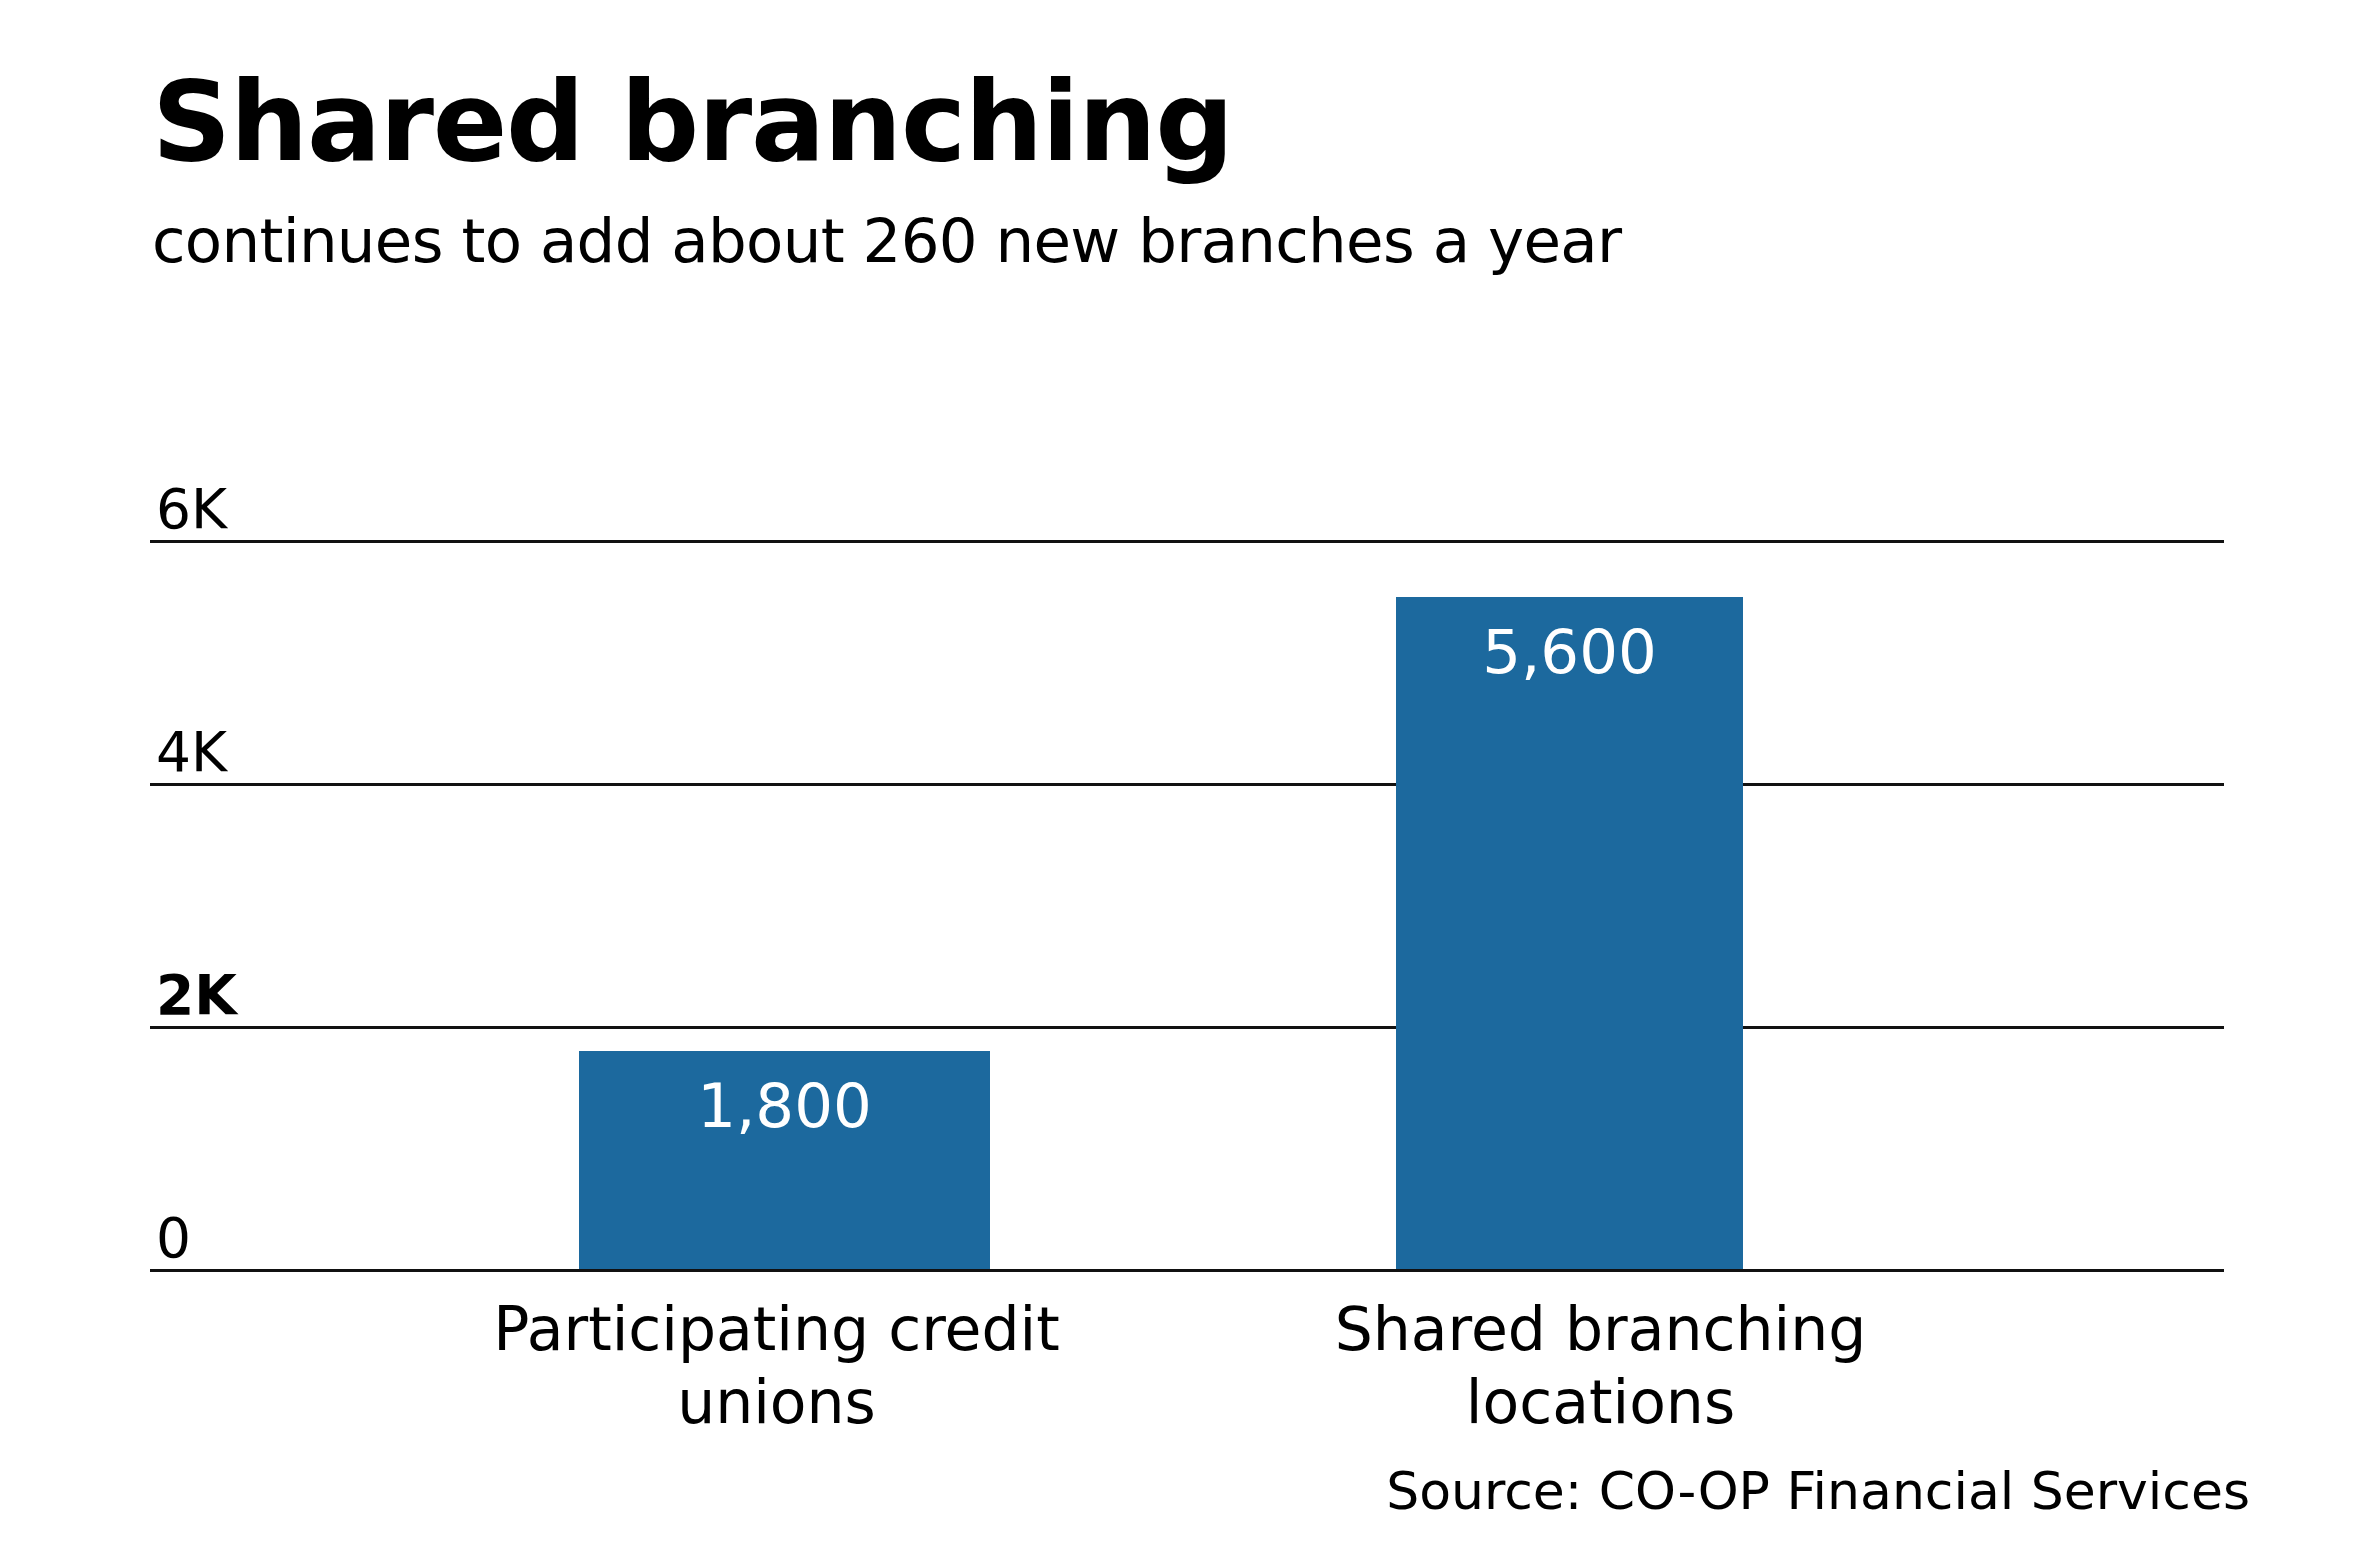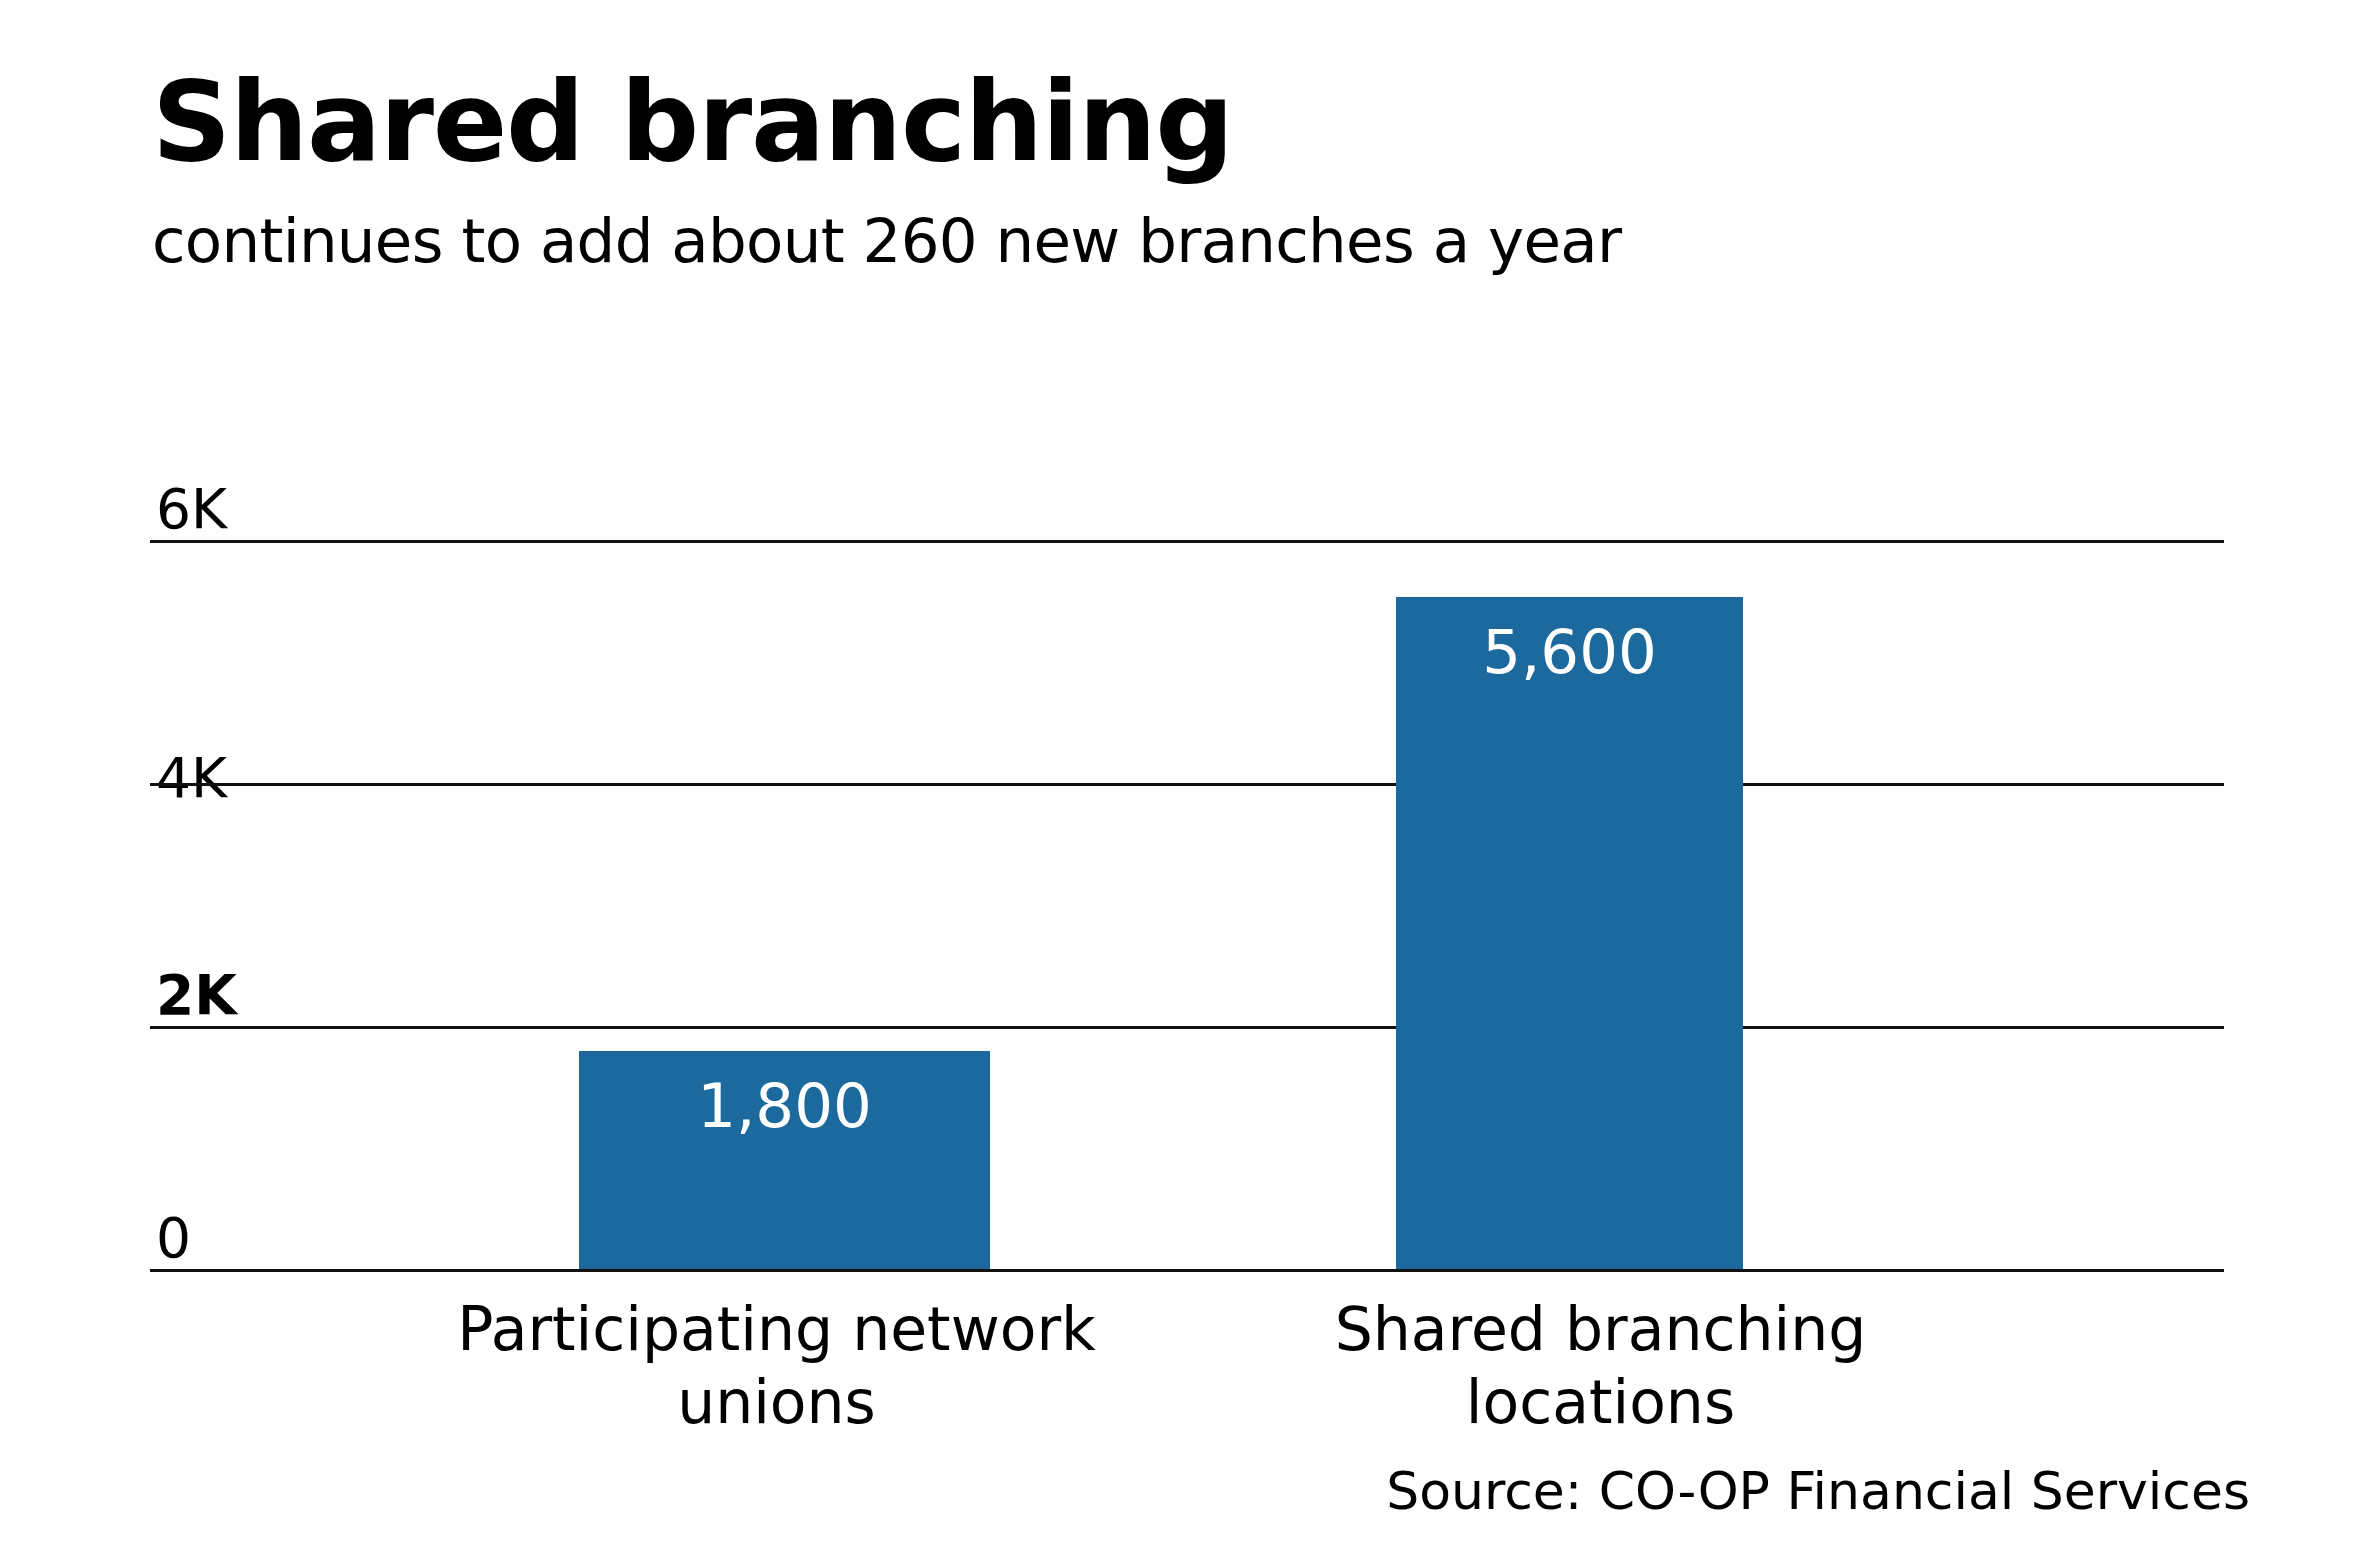--- a/index.html
+++ b/index.html
@@ -22,39 +22,39 @@
 <body>
 
 <div class="title">Shared branching</div>
 <div class="subtitle">
   <div>continues to add about 260 new branches a year</div>
 </div>
 
 <div class="plot">
 
   <div class="tick" style="top:482px;">6K</div>
-  <div class="tick" style="top:725px;margin-top:26px;">4K</div>
+  <div class="tick" style="top:725px;">4K</div>
   <div class="tick" style="top:968px;font-weight:bold;">2K</div>
   <div class="tick" style="top:1211px;">0</div>
 
   <div class="gridline" style="top:540px;"></div>
   <div class="gridline" style="top:783px;"></div>
   <div class="gridline" style="top:1026px;"></div>
 
   <div class="bar" style="left:571px; width:411px; top:1051px; height:219px;margin-left:8px;">
     <div class="bar-label">1,800</div>
   </div>
   <div class="bar" style="left:1396px; width:347px; top:597px; height:673px;">
     <div class="bar-label">5,600</div>
   </div>
 
   <div class="gridline" style="top:1269px;"></div>
 
   <div class="cat" style="left:409px; top:1293px;">
-    <div>Participating network</div>
+    <div>Participating credit</div>
     <div>unions</div>
   </div>
   <div class="cat" style="left:1233px; top:1293px;">
     <div>Shared branching</div>
     <div>locations</div>
   </div>
 </div>
 
 <div class="source">Source: CO-OP Financial Services</div>
 

